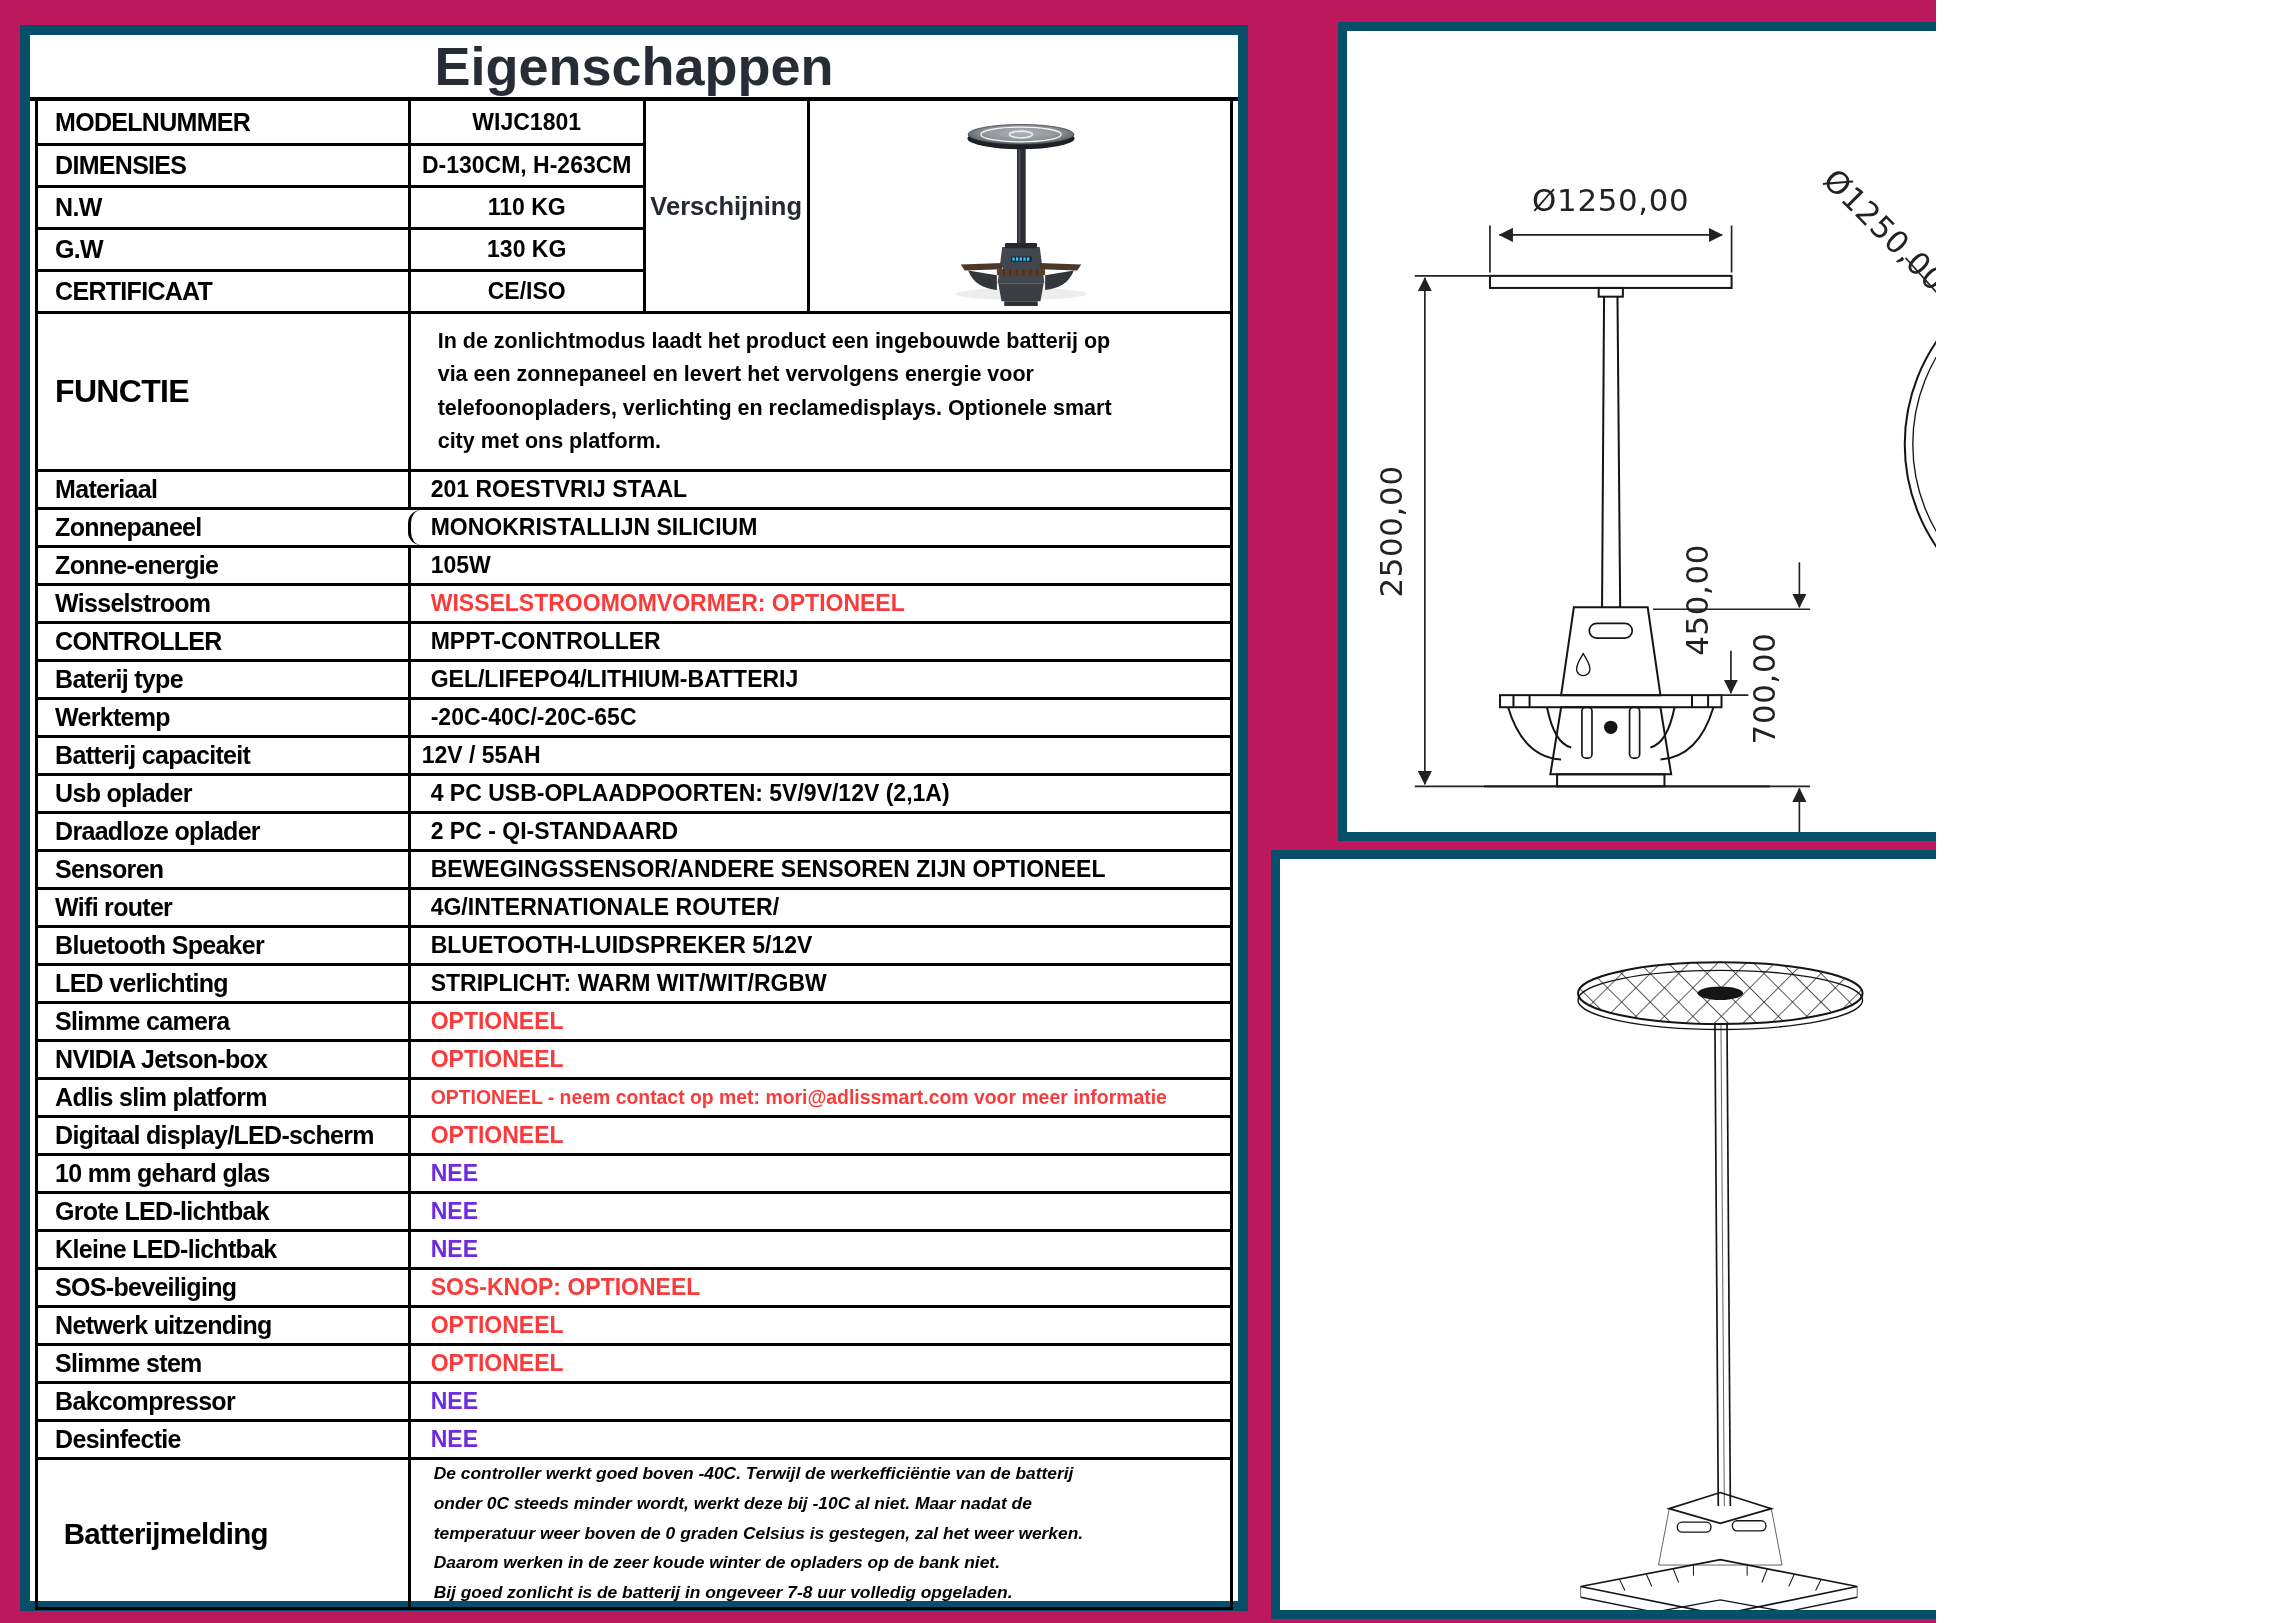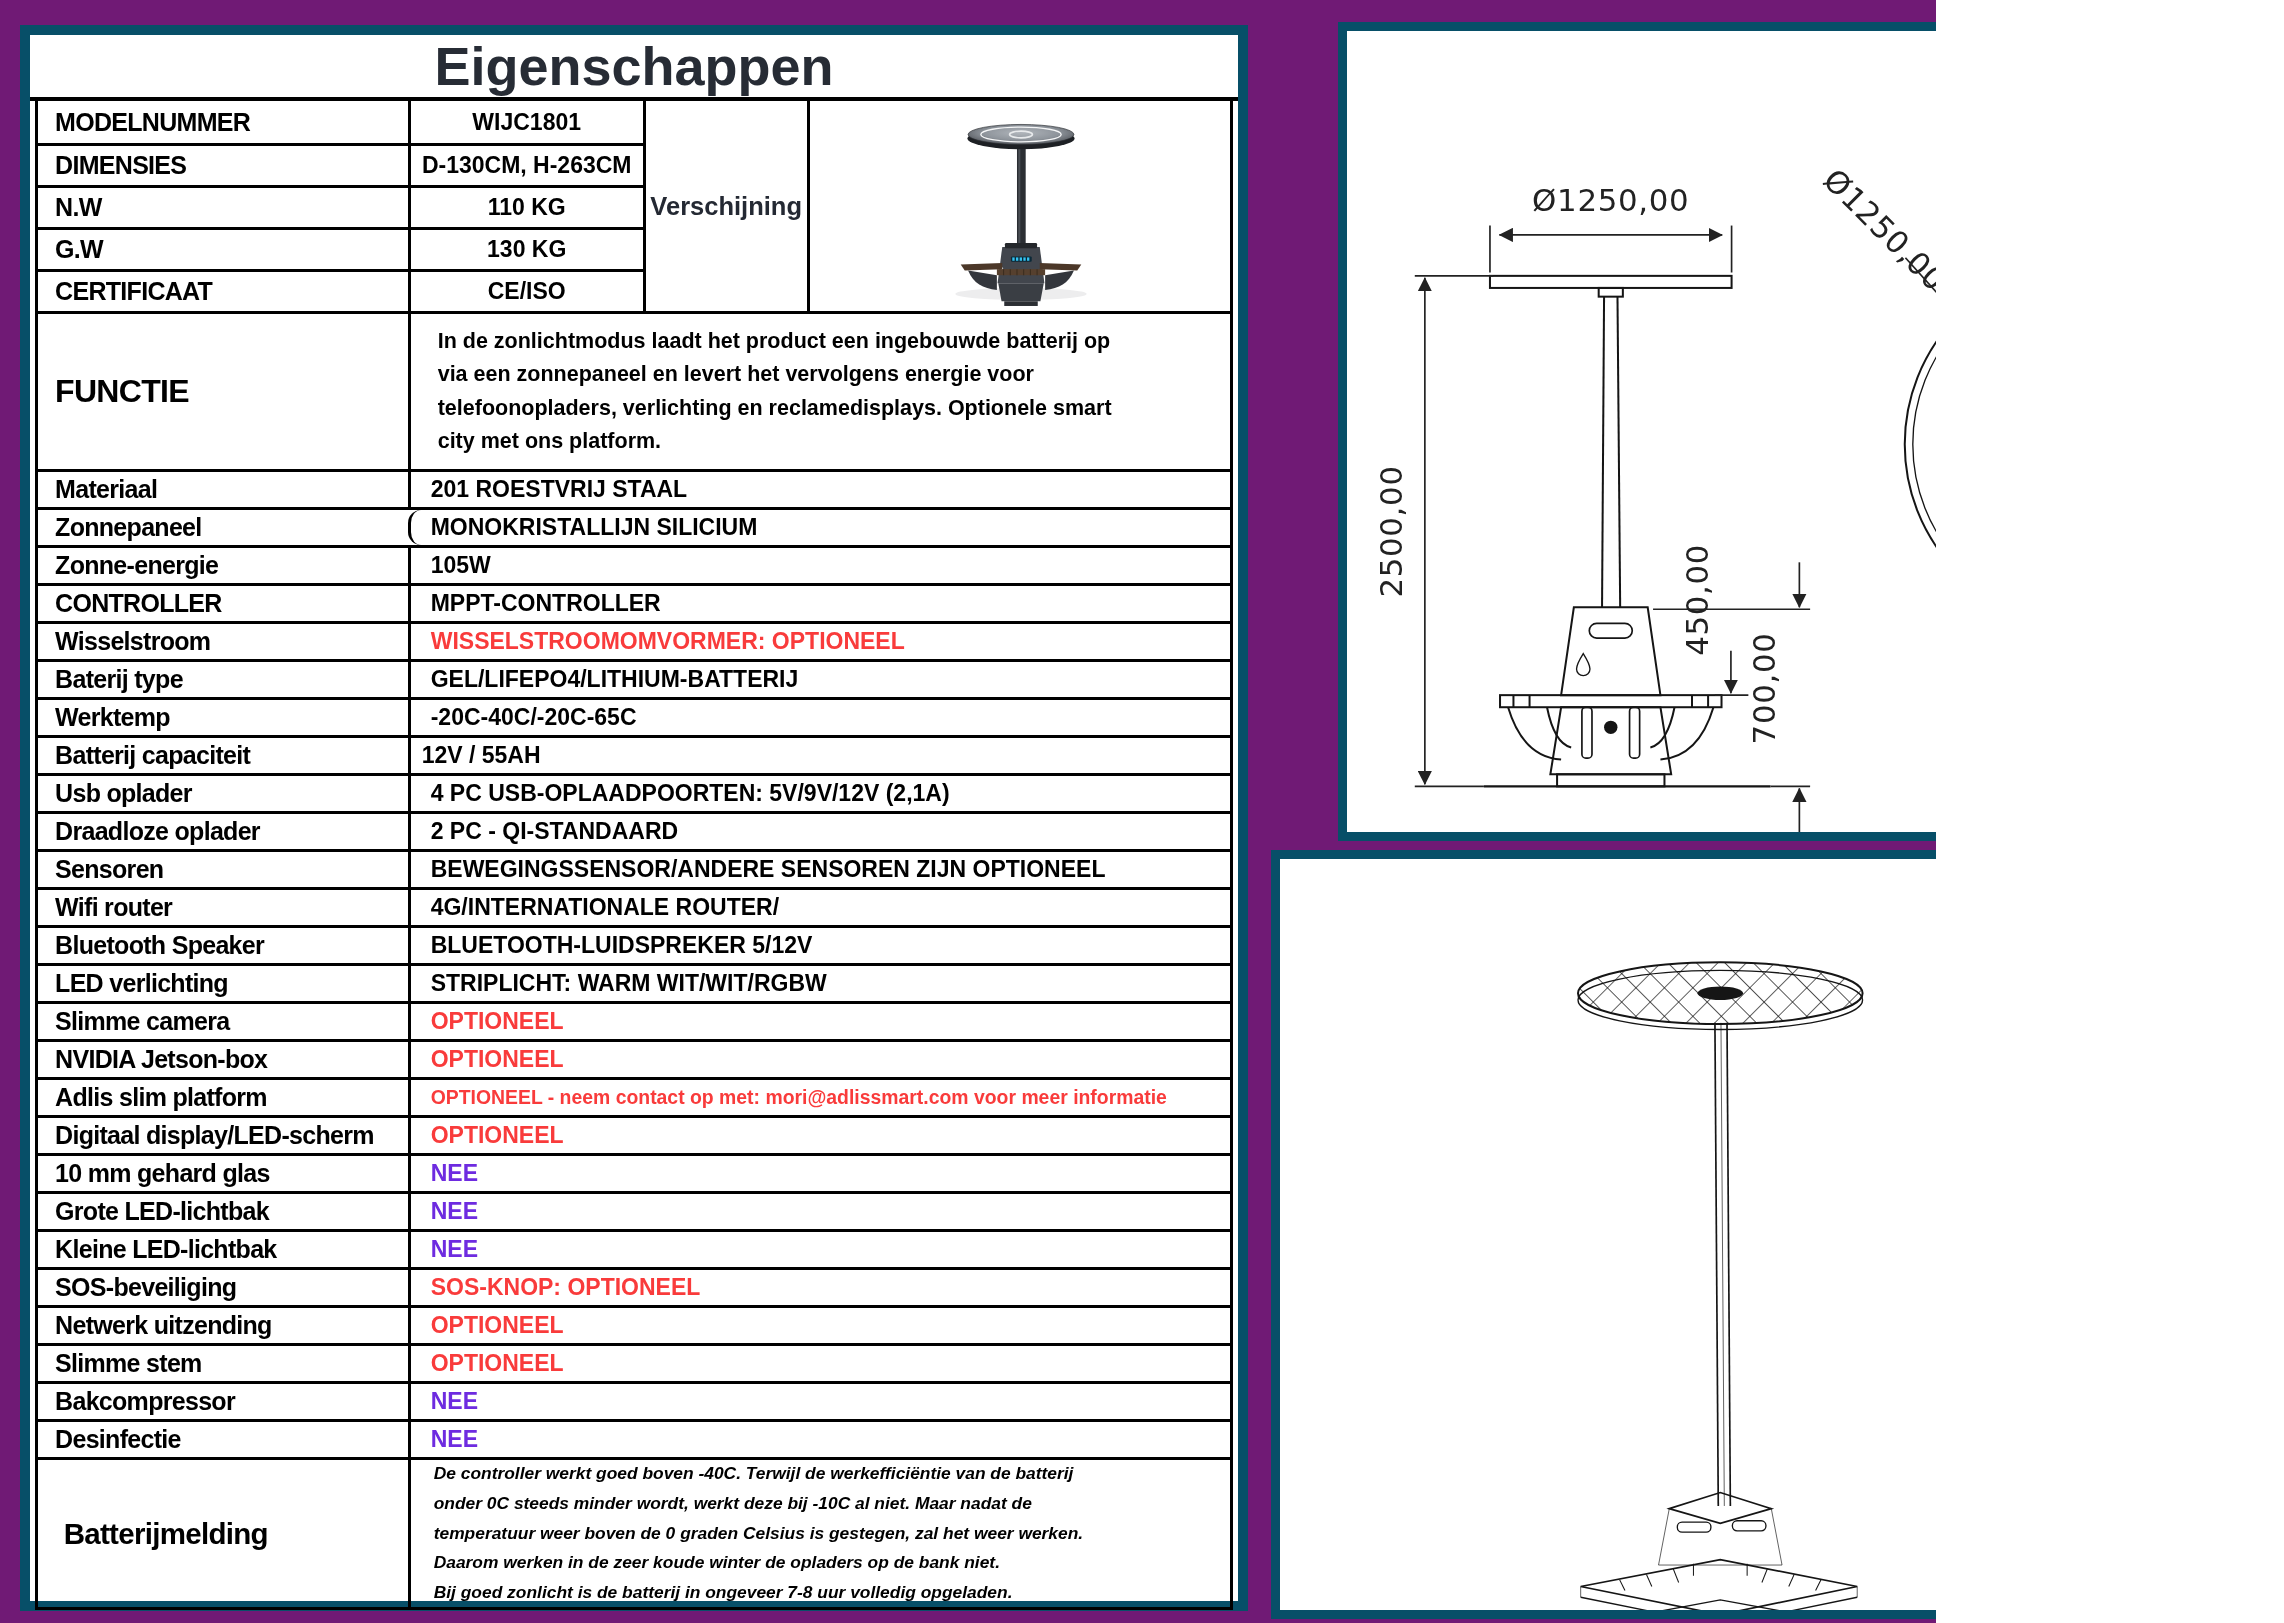--- a/index.html
+++ b/index.html
@@ -1,16 +1,16 @@
 <!DOCTYPE html>
 <html style="--frame: #074F68;font-size:10.7px"><head>
 <meta charset="utf-8">
 <style>
   html,body{margin:0;padding:0;background:#ffffff;}
-  .page{position:relative;width:1936px;height:1623px;background:#701a75;
+  .page{position:relative;width:1936px;height:1623px;background:#be185d;
         font-family:"Liberation Sans", sans-serif;overflow:hidden;}
 
   
   .left-panel{position:absolute;left:20px;top:25px;width:1228px;height:1586px;
               border:10px solid var(--frame);background:#fff;box-sizing:border-box;}
   .title-row{height:62px;border-bottom:4px solid #000;display:flex;
              align-items:center;justify-content:center;}
   .title-row .t{font-size:54px;font-weight:700;color:#272c35;letter-spacing:0px;}
 
   .table-outer{margin:0 4.7px 2px 4.7px;border:3.4px solid #000;border-top:none;
@@ -157,26 +157,26 @@
           </div>
           <div class="srow">
             <div class="lbl">Zonnepaneel</div>
             <div class="val" style="color: rgb(0, 0, 0); border-radius: 13px;">MONOKRISTALLIJN SILICIUM</div>
           </div>
           <div class="srow">
             <div class="lbl">Zonne-energie</div>
             <div class="val" style="color: rgb(0, 0, 0);">105W</div>
           </div>
           <div class="srow">
+            <div class="lbl">Wisselstroom</div>
+            <div class="val" style="color: rgb(249, 59, 59);">WISSELSTROOMOMVORMER: OPTIONEEL</div>
+          </div>
+          <div class="srow">
             <div class="lbl">CONTROLLER</div>
             <div class="val" style="color: rgb(0, 0, 0);">MPPT-CONTROLLER</div>
-          </div>
-          <div class="srow">
-            <div class="lbl">Wisselstroom</div>
-            <div class="val" style="color: rgb(249, 59, 59);">WISSELSTROOMOMVORMER: OPTIONEEL</div>
           </div>
           <div class="srow">
             <div class="lbl">Baterij type</div>
             <div class="val" style="color: rgb(0, 0, 0);">GEL/LIFEPO4/LITHIUM-BATTERIJ</div>
           </div>
           <div class="srow">
             <div class="lbl">Werktemp</div>
             <div class="val" style="color: rgb(0, 0, 0);">-20C-40C/-20C-65C</div>
           </div>
           <div class="srow">

